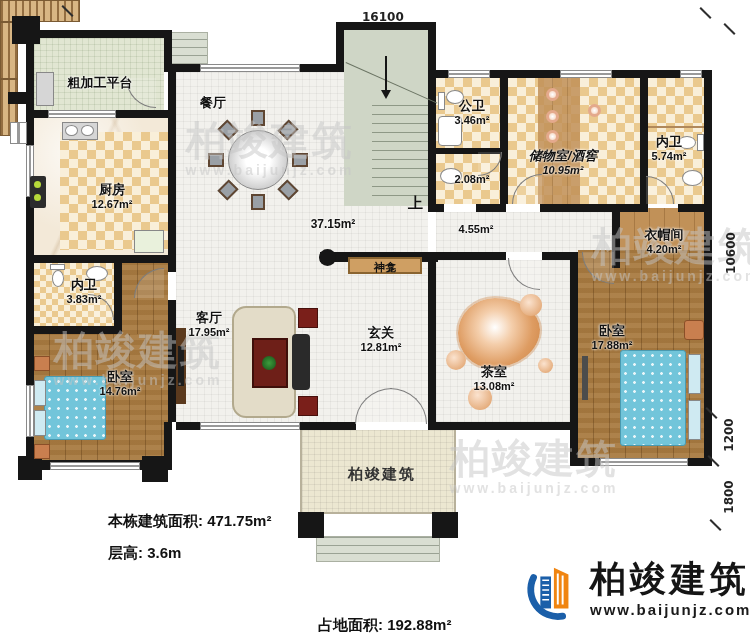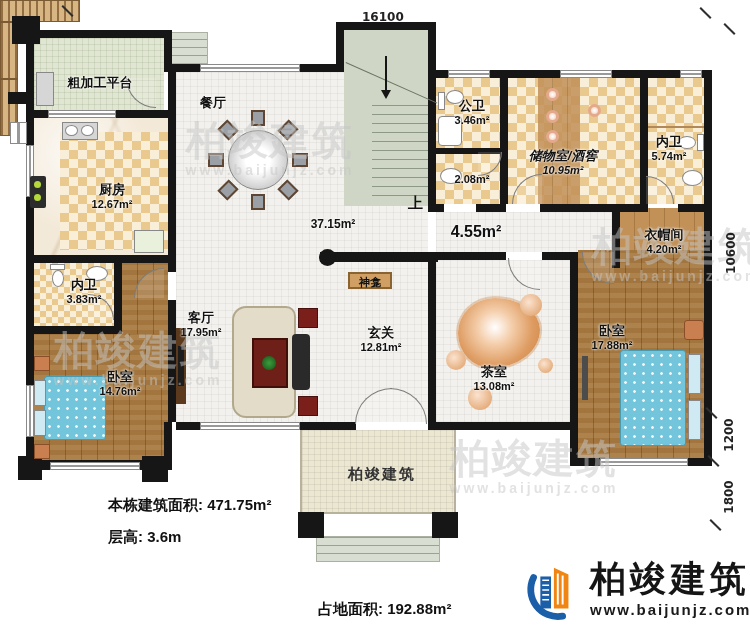--- a/index.html
+++ b/index.html
@@ -32,21 +32,21 @@
   .wm{position:absolute;z-index:6;color:#c6c6c6;opacity:.5;text-align:center;font-weight:bold;pointer-events:none;}
   .wm .big{font-size:40px;letter-spacing:2px;display:block;line-height:1;}
   .wm .small{font-size:14px;letter-spacing:3px;display:block;margin-top:2px;}
   .fixture{position:absolute;background:#fff;border:1px solid #888;box-sizing:border-box;z-index:6;}
   .furn{position:absolute;z-index:6;box-sizing:border-box;}
   .bed{background-color:#72c5da;background-image:radial-gradient(rgba(255,255,255,.85) 1px,transparent 1.7px);background-size:9px 9px;border:1px solid #4a9ab0;border-radius:3px;}
   .lamp{position:absolute;border:3px solid #e4a98c;border-radius:50%;background:radial-gradient(#fff,#f3cdb5);z-index:6;box-sizing:border-box;}
   .shrine-box{position:absolute;background:#cf9f63;border:2px solid #8a6430;box-sizing:border-box;z-index:7;}
   .blob{position:absolute;z-index:6;background:radial-gradient(circle at 45% 42%,#ffffff 0%,#f4ceab 28%,#de9c62 62%,#c97f3f 100%);border-radius:45% 55% 60% 40%/50% 45% 55% 50%;box-shadow:0 0 0 2px rgba(201,127,63,.35);}
   .blob-sm{position:absolute;z-index:6;background:radial-gradient(circle at 40% 38%,#fbe3cf,#dd9a60);border-radius:50%;}
-  .footer-text{position:absolute;color:#111;font-weight:600;font-size:15px;z-index:12;white-space:nowrap;}
+  .footer-text{position:absolute;color:#111;font-weight:600;font-size:15px;z-index:12;white-space:nowrap;margin-top:16px;}
   #title{position:absolute;left:60px;top:576px;z-index:12;color:#111;font-weight:bold;font-size:30px;letter-spacing:2px;border-bottom:2.5px solid #111;padding:0 14px 6px 4px;white-space:nowrap;}
   #title .scale{font-family:"DejaVu Sans",sans-serif;letter-spacing:1px;margin-left:16px;}
   #brand{position:absolute;left:520px;top:560px;z-index:12;display:flex;align-items:flex-start;}
   #brand-text{margin-left:8px;}
   #brand-name{font-size:36px;font-weight:900;color:#151515;letter-spacing:4px;line-height:1.05;white-space:nowrap;}
   #brand-site{font-size:15px;font-weight:800;color:#1a1a1a;letter-spacing:2px;margin-top:3px;white-space:nowrap;}
   .up-label{position:absolute;z-index:10;font-size:15px;font-weight:bold;color:#111;}
   .shrine-label{font-size:11px;font-weight:bold;color:#111;line-height:16px;display:block;text-align:center;}
   .porch-label{position:absolute;transform:translateX(-50%);z-index:10;font-size:15px;font-weight:bold;color:#333;letter-spacing:2px;}
 </style>
@@ -74,21 +74,21 @@
   <div class="floor checker-sm" style="left:34px;top:263px;width:80px;height:63px;"></div>
   <div class="floor wood" style="left:122px;top:263px;width:46px;height:197px;"></div>
   <div class="floor wood" style="left:34px;top:334px;width:134px;height:126px;"></div>
   <div class="floor porch-grid" style="left:300px;top:430px;width:156px;height:84px;"></div>
   <div class="floor steps" style="left:316px;top:536px;width:124px;height:26px;"></div>
 
   <div class="hatch" style="left:34px;top:330px;width:80px;height:22px;"></div>
   <div class="hatch" style="left:620px;top:210px;width:18px;height:57px;"></div>
   <div class="hatch" style="left:686px;top:210px;width:18px;height:57px;"></div>
 
-  <div class="shrine-box" style="left:348px;top:272px;width:44px;height:17px;">
+  <div class="shrine-box" style="left:348px;top:257px;width:74px;height:17px;">
     <span class="shrine-label">神龛</span>
   </div>
 
   <div class="rlabel" style="left:100px;top:76px;">
       <span class="rname">粗加工平台</span>
     </div>
   <div class="rlabel" style="left:213px;top:96px;">
       <span class="rname">餐厅</span>
     </div>
   <div class="rlabel" style="left:112px;top:183px;">
@@ -96,21 +96,21 @@
       <span class="rarea">12.67m²</span>
     </div>
   <div class="rlabel" style="left:84px;top:278px;">
       <span class="rname">内卫</span>
       <span class="rarea">3.83m²</span>
     </div>
   <div class="rlabel" style="left:120px;top:370px;">
       <span class="rname">卧室</span>
       <span class="rarea">14.76m²</span>
     </div>
-  <div class="rlabel" style="left:201px;top:311px;">
+  <div class="rlabel" style="left:209px;top:311px;">
       <span class="rname">客厅</span>
       <span class="rarea">17.95m²</span>
     </div>
   <div class="rlabel" style="left:333px;top:218px;">
       <span class="rarea" style="font-size:12px;">37.15m²</span>
     </div>
   <div class="rlabel" style="left:472px;top:99px;">
       <span class="rname">公卫</span>
       <span class="rarea">3.46m²</span>
     </div>
@@ -119,21 +119,21 @@
     </div>
   <div class="rlabel" style="left:563px;top:149px;font-style:italic;">
       <span class="rname">储物室/酒窖</span>
       <span class="rarea">10.95m²</span>
     </div>
   <div class="rlabel" style="left:669px;top:135px;">
       <span class="rname">内卫</span>
       <span class="rarea">5.74m²</span>
     </div>
   <div class="rlabel" style="left:476px;top:223px;">
-      <span class="rarea" style="font-size:16px;">4.55m²</span>
+      <span class="rarea" style="font-size:11px;">4.55m²</span>
     </div>
   <div class="rlabel" style="left:664px;top:228px;">
       <span class="rname">衣帽间</span>
       <span class="rarea">4.20m²</span>
     </div>
   <div class="rlabel" style="left:612px;top:324px;">
       <span class="rname">卧室</span>
       <span class="rarea">17.88m²</span>
     </div>
   <div class="rlabel" style="left:381px;top:326px;">

